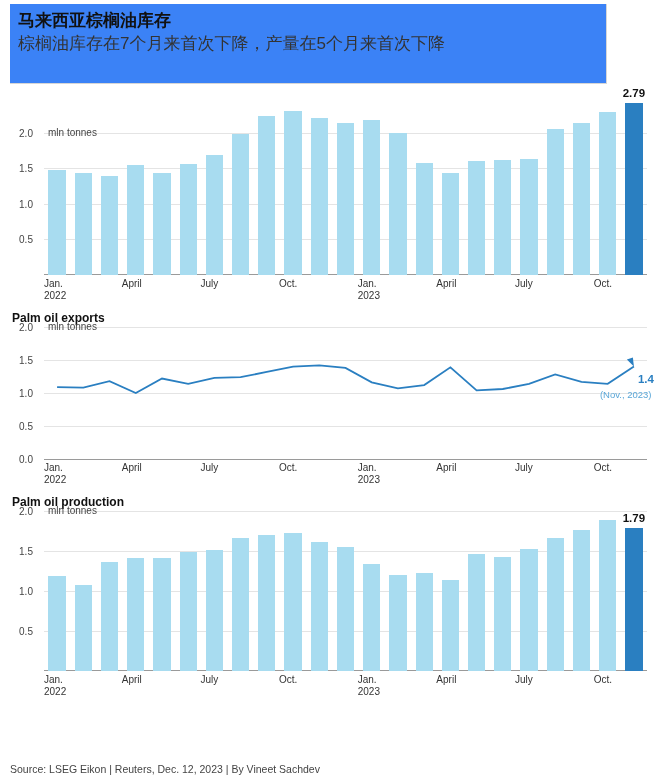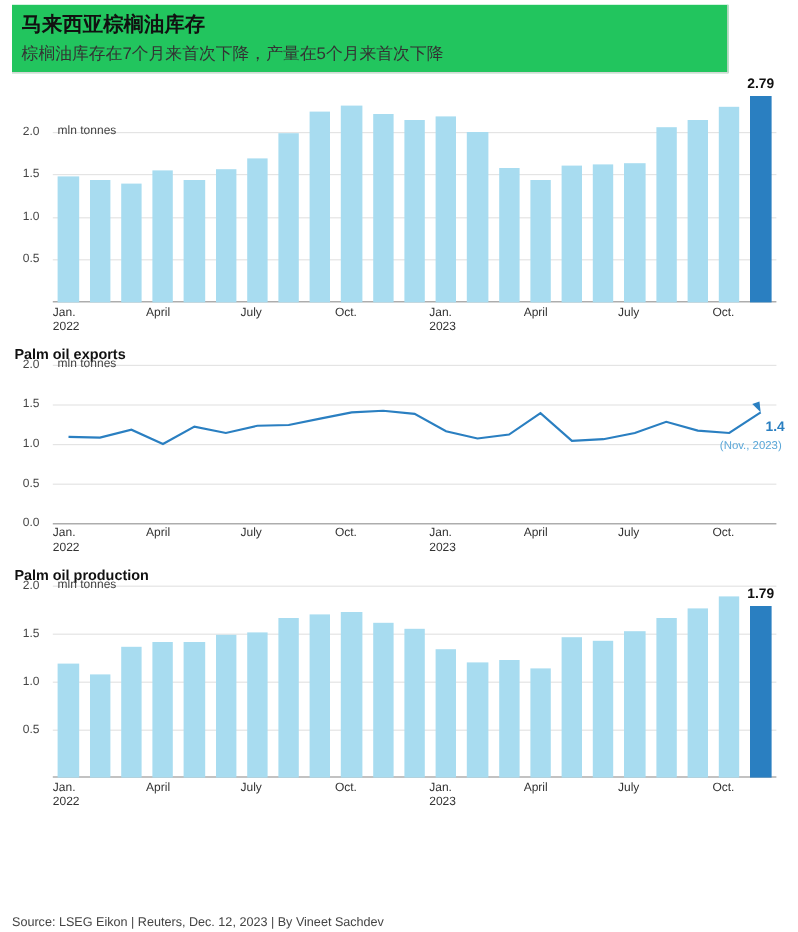--- a/index.html
+++ b/index.html
@@ -24,35 +24,35 @@
   }
 
   
   .header-box {
     margin-top: 4px;
     border: 1px solid #d6d6d6;
     border-top: none;
     border-left: none;
     width: 597px;
     box-sizing: border-box;
-    padding: 6px 10px 0 8px;
-    background: #22c55e;
+    padding: 6px 10px 10px 8px;
+    background: #3b82f6;
   }
   .header-title {
     font-size: 17px;
     font-weight: bold;
     color: #111;
     line-height: 22px;
     margin-bottom: 4px;
   }
   .header-sub {
-    font-size: 14px;
+    font-size: 17px;
     color: #333;
     line-height: 16px;
-    margin-bottom: 8px;
+    margin-bottom: 21px;
   }
   .header-series {
     font-size: 11.5px;
     color: #333;
     line-height: 15px;
   }
 
   
   .chart-block {
     position: relative;

